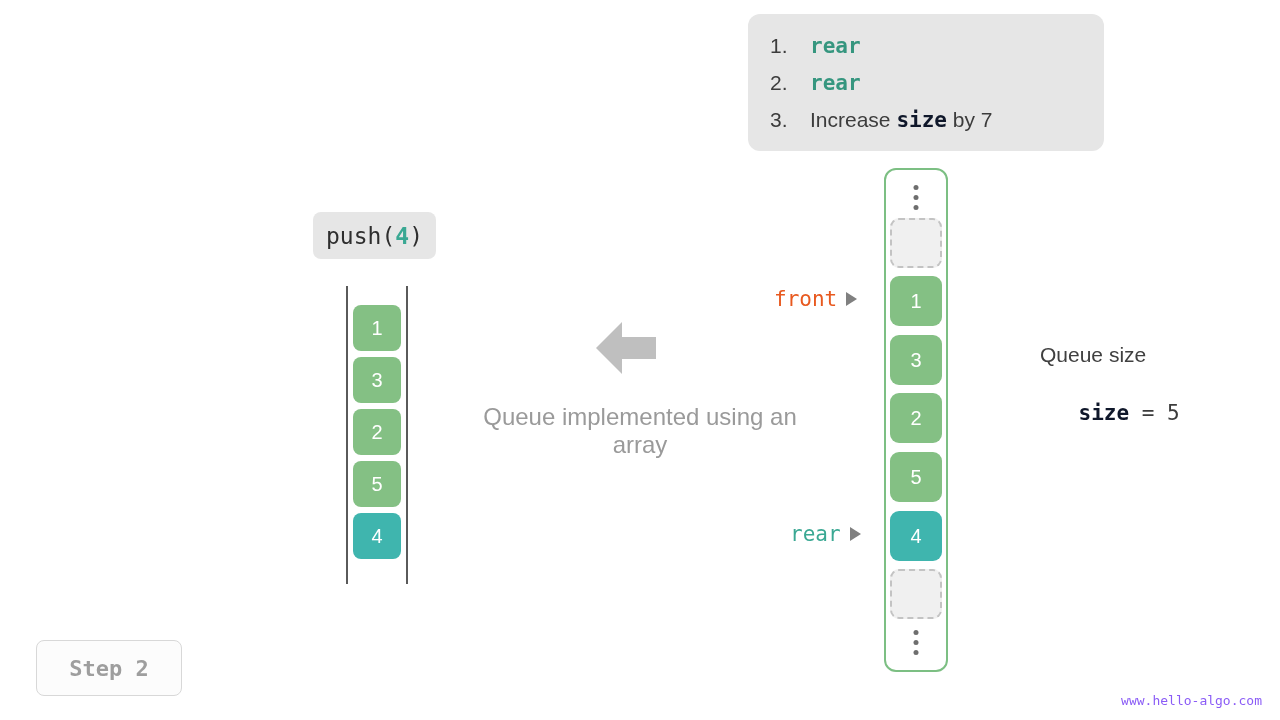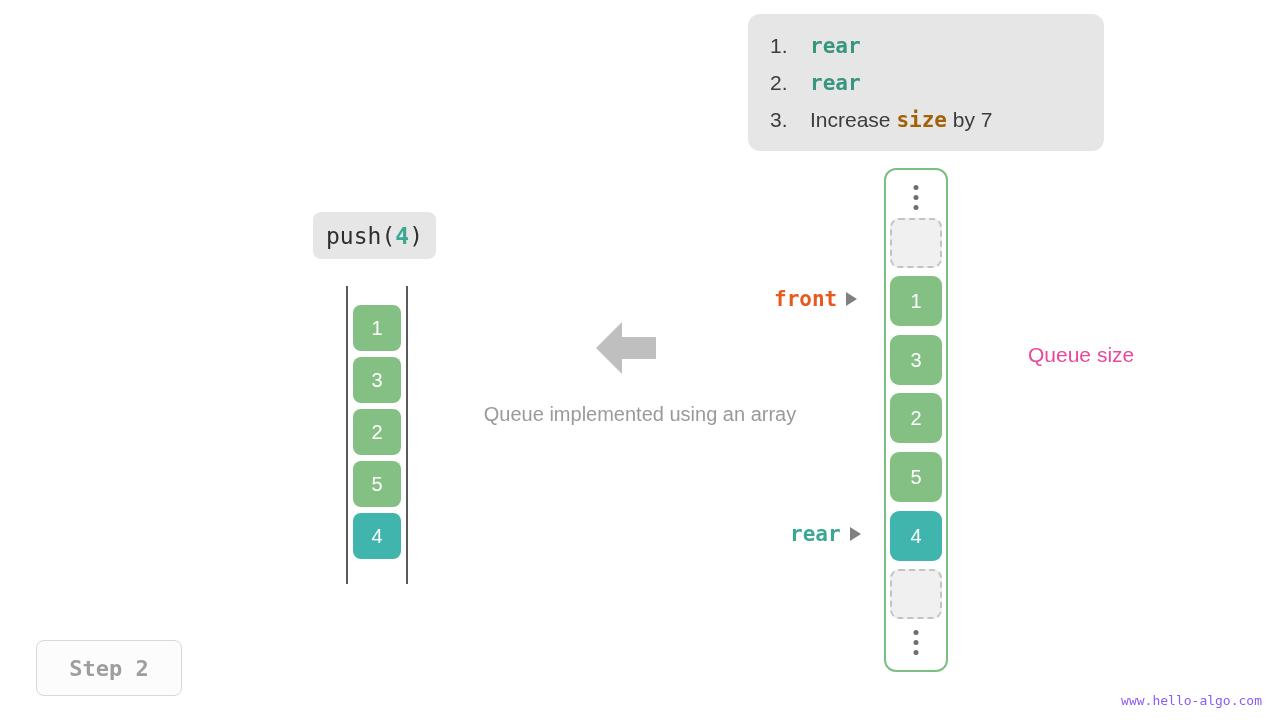--- a/index.html
+++ b/index.html
@@ -40,21 +40,21 @@
     width: 40px;
     flex: none;
     font-size: 21px;
     color: #3c3c3c;
   }
   .mono {
     font-family: "DejaVu Sans Mono", "Liberation Mono", monospace;
     font-weight: bold;
   }
   .teal-txt { color: #36967f; }
-  .blue-txt { color: #a16207; }
+  .blue-txt { color: #0f172a; }
 
   
   #push-label {
     position: absolute;
     left: 313px;
     top: 212px;
     width: 123px;
     height: 47px;
     background: #e6e6e6;
     border-radius: 8px;
@@ -111,21 +111,21 @@
     top: 322px;
     width: 60px;
     height: 52px;
   }
   #center-caption {
     position: absolute;
     left: 455px;
     top: 403px;
     width: 370px;
     text-align: center;
-    font-size: 20px;
+    font-size: 24px;
     color: #9a9a9a;
   }
 
   
   #circular-array {
     position: absolute;
     left: 884px;
     top: 168px;
     width: 64px;
     height: 504px;
@@ -172,21 +172,21 @@
   .ring-slot.green { background: #84c084; }
   .ring-slot.teal  { background: #3fb5ae; }
 
   
   .ptr-label {
     position: absolute;
     display: flex;
     align-items: center;
     font-family: "DejaVu Sans Mono", "Liberation Mono", monospace;
     font-size: 21px;
-    font-weight: bold;
+    font-weight: normal;
     white-space: pre;
   }
   .ptr-label .tri {
     margin-left: 9px;
     width: 0; height: 0;
     border-top: 7px solid transparent;
     border-bottom: 7px solid transparent;
     border-left: 11px solid #808080;
   }
   #front-label { left: 774px; top: 287px; color: #e8591f; }
@@ -194,22 +194,23 @@
 
   
   #size-block {
     position: absolute;
     left: 1028px;
     top: 343px;
     width: 200px;
   }
   #size-title {
     font-size: 21px;
-    color: #ec4899;
+    color: #404040;
     margin-bottom: 10px;
+    margin-left: 12px;
   }
   #size-value {
     font-family: "DejaVu Sans Mono", "Liberation Mono", monospace;
     font-size: 21px;
     color: #3c3c3c;
     white-space: pre;
   }
   #size-value .blue-txt { font-weight: bold; }
 
   
@@ -315,17 +316,20 @@
   <span>front</span>
   <span class="tri"></span>
 </div>
 <div class="ptr-label" id="rear-label">
   <span>rear</span>
   <span class="tri"></span>
 </div>
 
 <div id="size-block">
   <div id="size-title">Queue size</div>
+  <div id="size-value">
+    <span class="blue-txt">size</span><span> = </span><span>5</span>
+  </div>
 </div>
 
 <div id="step-badge">Step 2</div>
 
 <div id="watermark">www.hello-algo.com</div>
 
 </body></html>

